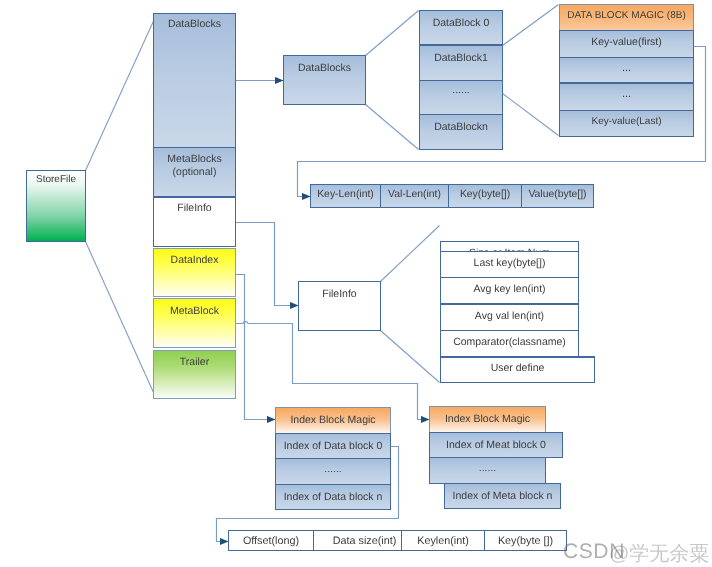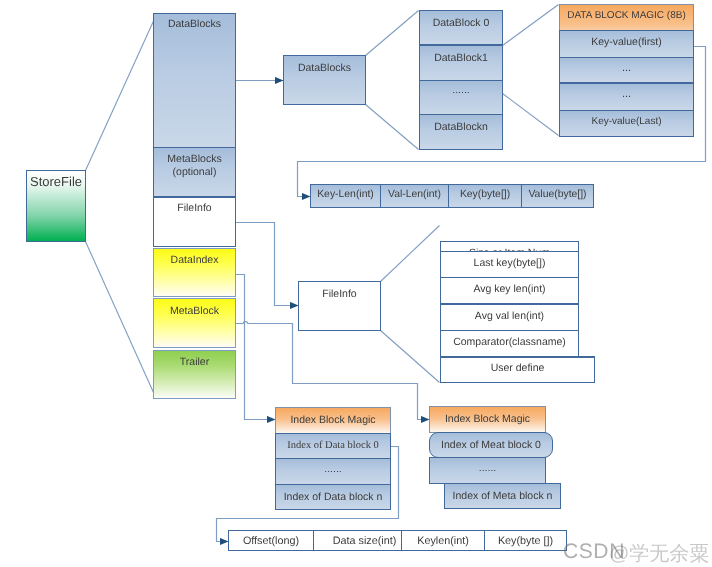--- a/index.html
+++ b/index.html
@@ -57,21 +57,21 @@
   <path d="M236,80.5 L283.5,80.5"></path>
   <path d="M693.5,46.5 L705.5,46.5 L705.5,161.5 L297.5,161.5 L297.5,196.5 L310.5,196.5"></path>
   <path d="M236,222.5 L274.5,222.5 L274.5,305.5 L298.5,305.5"></path>
   <path d="M236,274.5 L244.5,274.5 L244.5,419.5 L275.5,419.5"></path>
   <path d="M236,323.5 L243,323.5 A2.6,2.6 0 0 1 248,323.5 L292.5,323.5 L292.5,383.5 L417.5,383.5 L417.5,419.5 L429.5,419.5"></path>
   <path d="M391,446.5 L398.5,446.5 L398.5,518.5 L216.5,518.5 L216.5,541.5 L228.5,541.5"></path>
  </g>
 </svg>
 
 <div class="box storefile" style="left:26px;top:170px;width:60px;height:72px;">
- <span class="t" style="top:3px;font-size:13px;">StoreFile</span>
+ <span class="t" style="top:3px;font-size:10px;">StoreFile</span>
 </div>
 
 <div class="box blue" style="left:153px;top:13px;width:83px;height:135px;">
  <span class="t" style="top:4px;font-size:10.5px;">DataBlocks</span>
 </div>
 <div class="box blue" style="left:153px;top:147px;width:83px;height:50px;">
  <span class="t" style="top:5px;font-size:10.5px;">MetaBlocks</span>
  <span class="t" style="top:18px;font-size:10.5px;">(optional)</span>
 </div>
 <div class="box white" style="left:153px;top:197px;width:83px;height:50px;">
@@ -135,34 +135,34 @@
 <div class="box white" style="left:440px;top:329.8px;width:139px;height:27.2px;">
  <span class="t" style="top:5px;font-size:10.5px;">Comparator(classname)</span>
 </div>
 <div class="box white thicktop" style="left:440px;top:356px;width:155px;height:27.2px;">
  <span class="t" style="top:4px;font-size:10.5px;">User define</span>
 </div>
 
 <div class="box orange" style="left:275px;top:407px;width:116px;height:26.5px;">
  <span class="t" style="top:6px;font-size:10.5px;">Index Block Magic</span>
 </div>
-<div class="box blue" style="left:275px;top:432.5px;width:116px;height:26.5px;font-family:Liberation Serif, serif;">
+<div class="box blue" style="left:275px;top:432.5px;width:116px;height:26.5px;">
  <span class="t" style="top:6px;font-size:10.5px;">Index of Data block 0</span>
 </div>
 <div class="box blue" style="left:275px;top:458px;width:116px;height:26.5px;">
  <span class="t" style="top:4px;font-size:10.5px;">......</span>
 </div>
 <div class="box blue" style="left:275px;top:483.5px;width:116px;height:26.5px;">
  <span class="t" style="top:6px;font-size:10.5px;">Index of Data block n</span>
 </div>
 
 <div class="box orange" style="left:429px;top:406px;width:117px;height:26.5px;">
  <span class="t" style="top:6px;font-size:10.5px;">Index Block Magic</span>
 </div>
-<div class="box blue" style="left:429px;top:431.5px;width:124px;height:26.5px;border-radius:9px;">
+<div class="box blue" style="left:429px;top:431.5px;width:134px;height:26.5px;">
  <span class="t" style="top:6px;font-size:10.5px;">Index of Meat block 0</span>
 </div>
 <div class="box blue" style="left:429px;top:457px;width:117px;height:26.5px;">
  <span class="t" style="top:4px;font-size:10.5px;">......</span>
 </div>
 <div class="box blue" style="left:429px;top:482.5px;width:117px;height:26.5px;margin-left:15px;">
  <span class="t" style="top:6px;font-size:10.5px;">Index of Meta block n</span>
 </div>
 
 <div class="box blue" style="left:310px;top:184px;width:71px;height:24px;">

